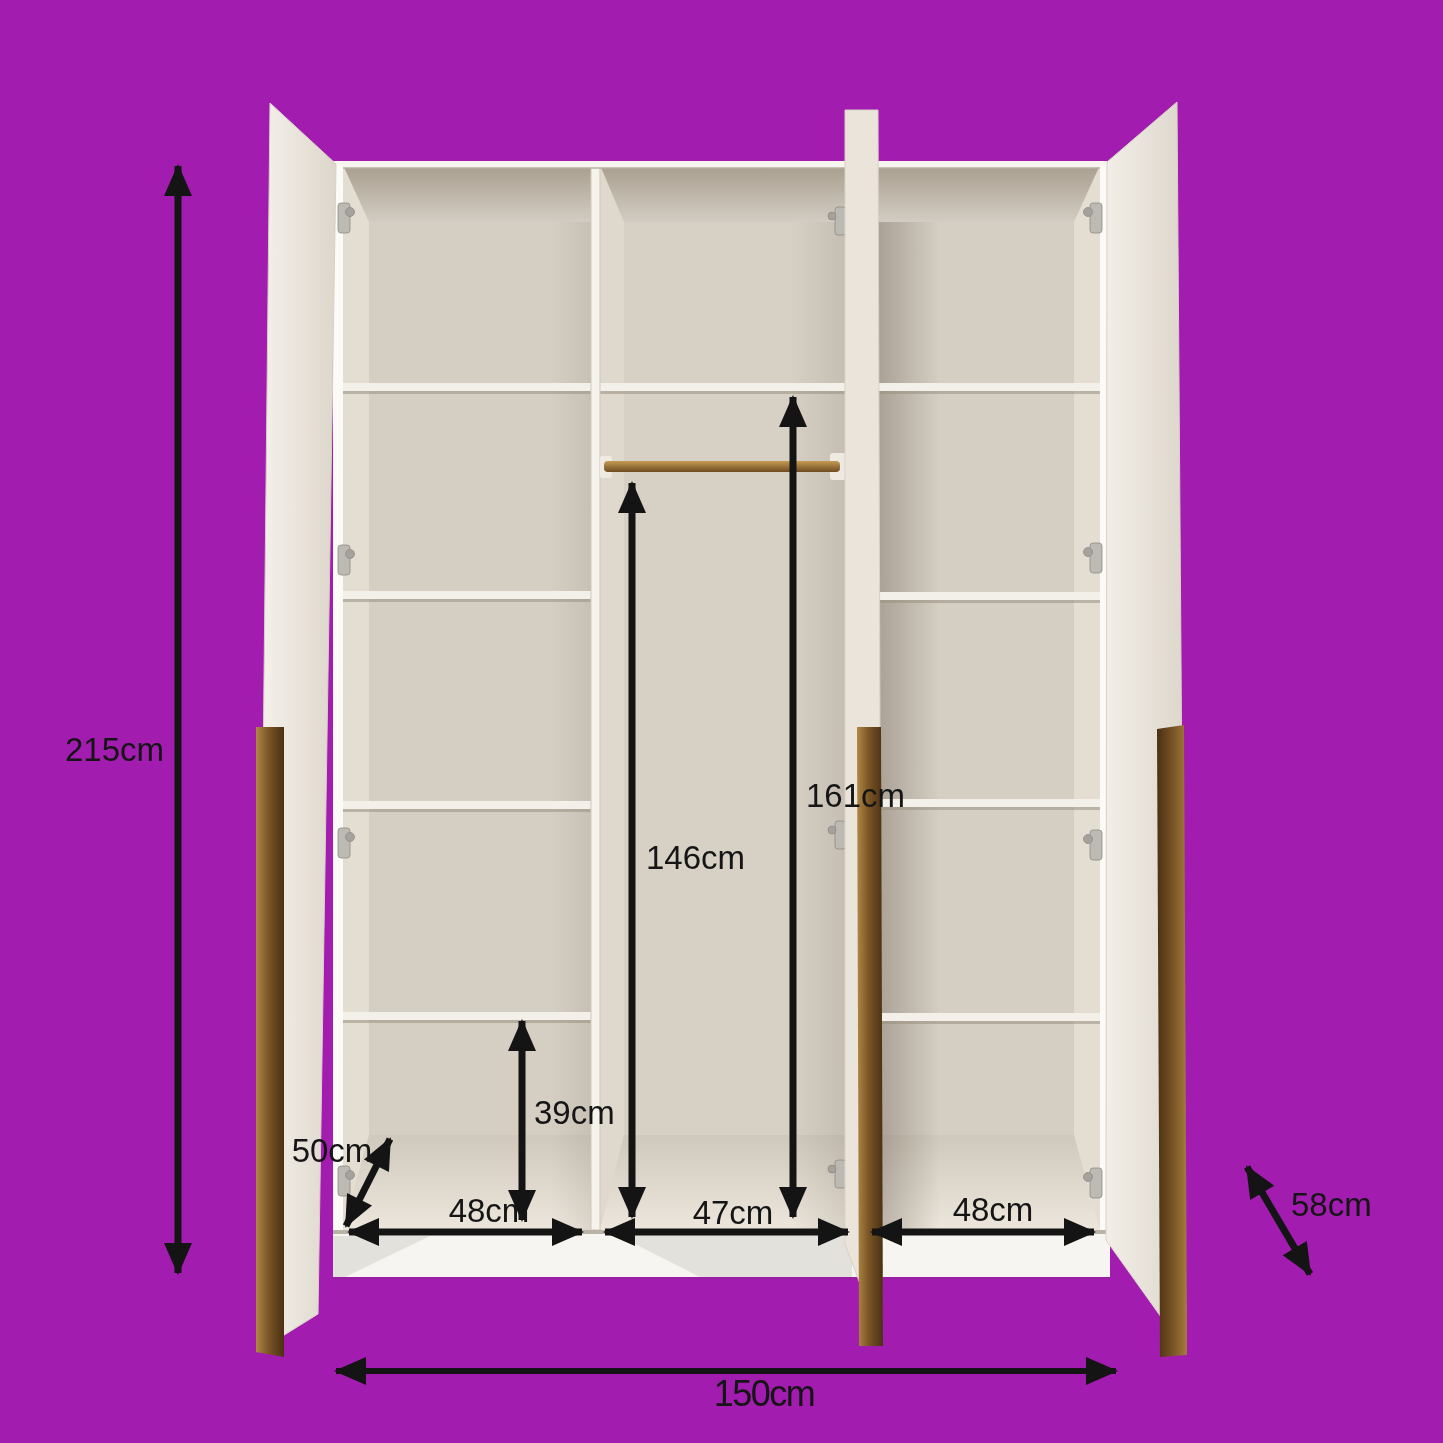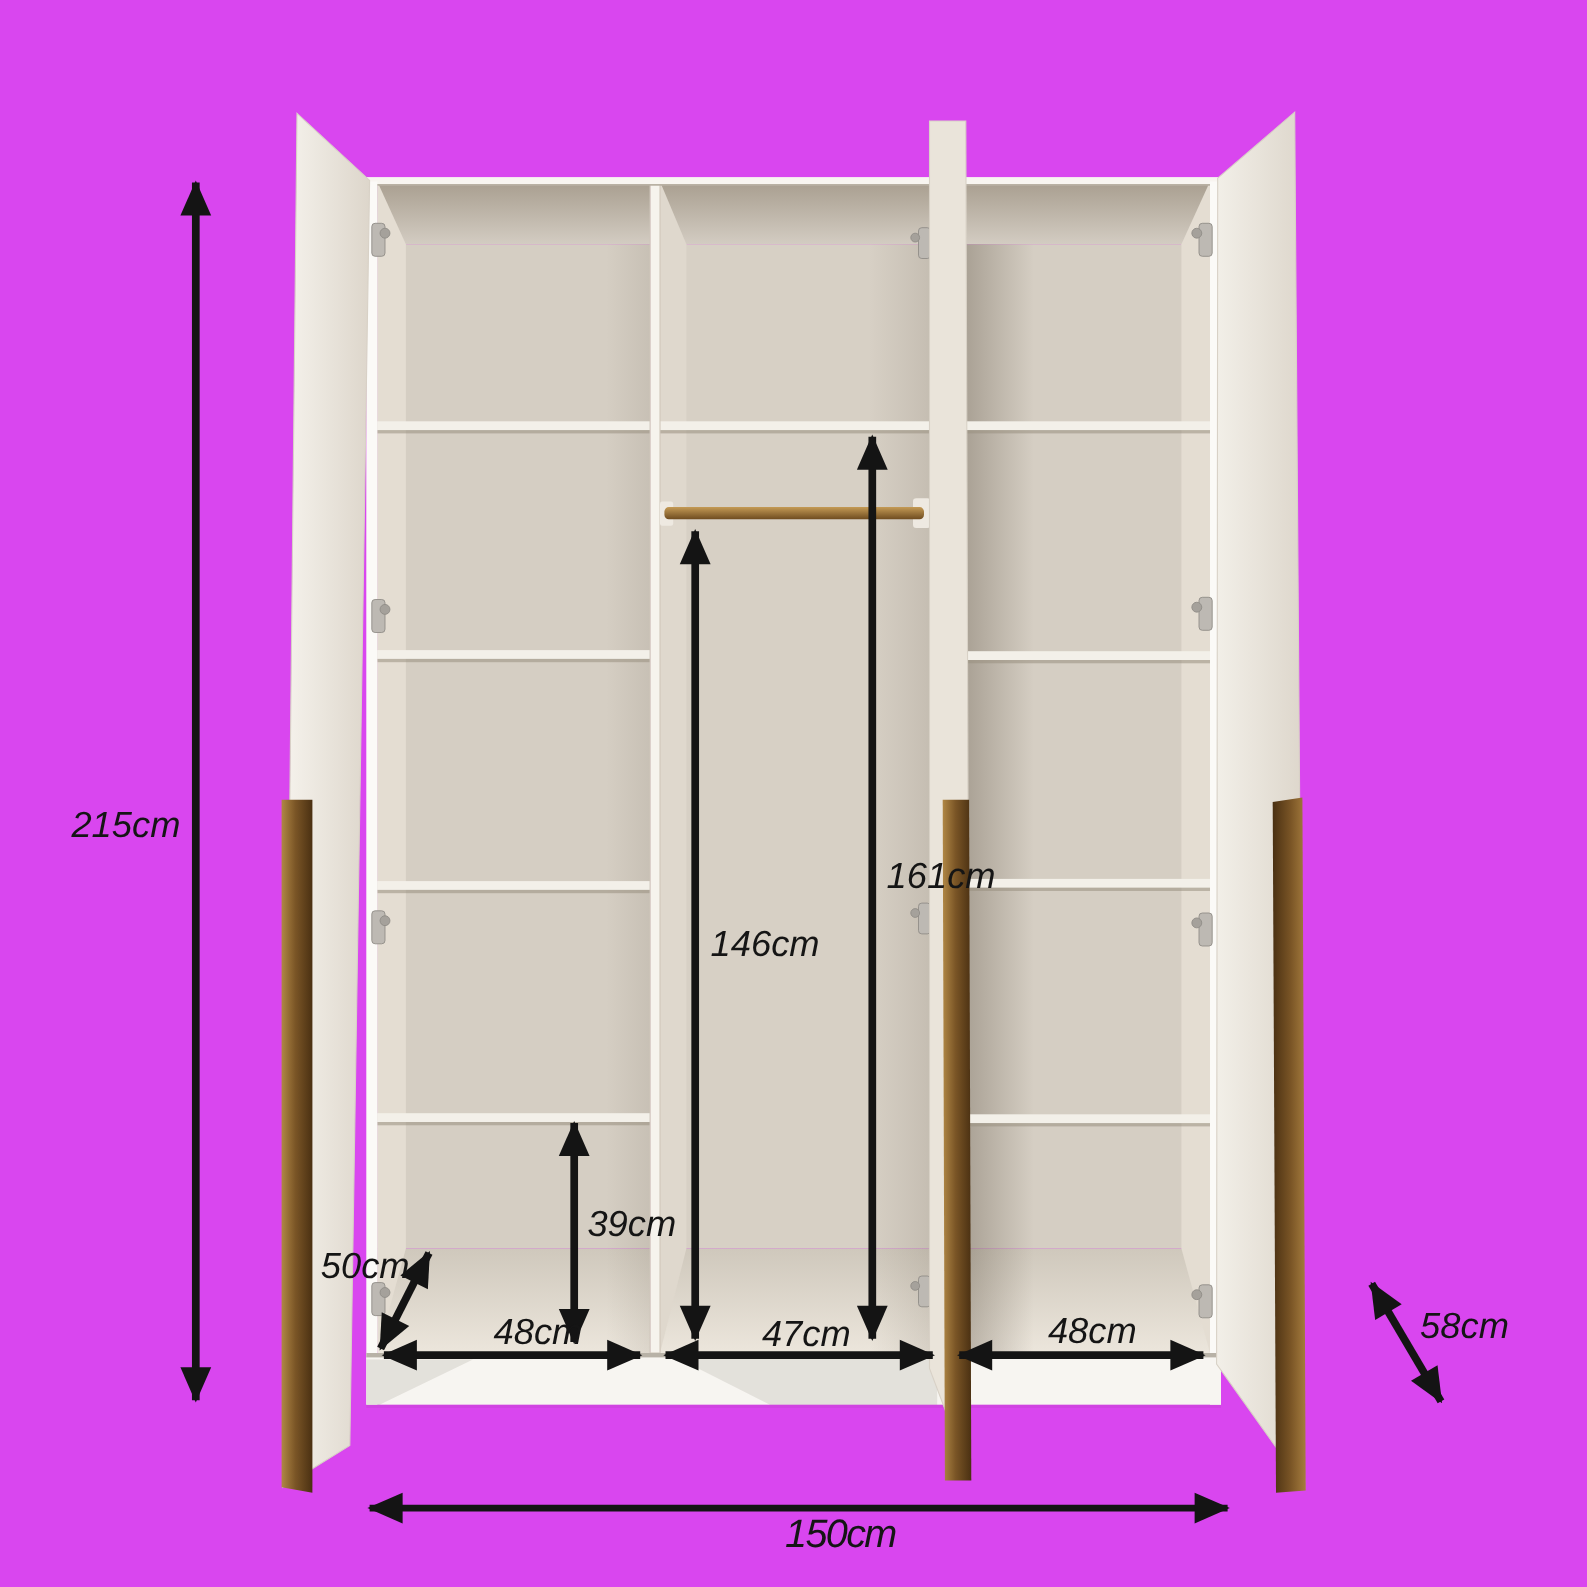--- a/index.html
+++ b/index.html
@@ -1,16 +1,16 @@
 <!DOCTYPE html>
 <html><head>
 <meta charset="utf-8">
 <style>
   html,body{margin:0;padding:0;background:#ffffff;}
-  .stage{position:relative;width:1443px;height:1443px;background:#d946ef;overflow:hidden;font-style:italic;}
+  .stage{position:relative;width:1443px;height:1443px;background:#a21caf;overflow:hidden;}
   svg{display:block;}
   svg text{font-family:"Liberation Sans","DejaVu Sans",sans-serif;font-size:33px;fill:#151515;}
   svg text.condensed{font-size:36px;letter-spacing:-1.5px;}
 </style>
 </head>
 <body>
 
 <div class="stage">
 <svg width="1443" height="1443" viewBox="0 0 1443 1443">
   <defs>

